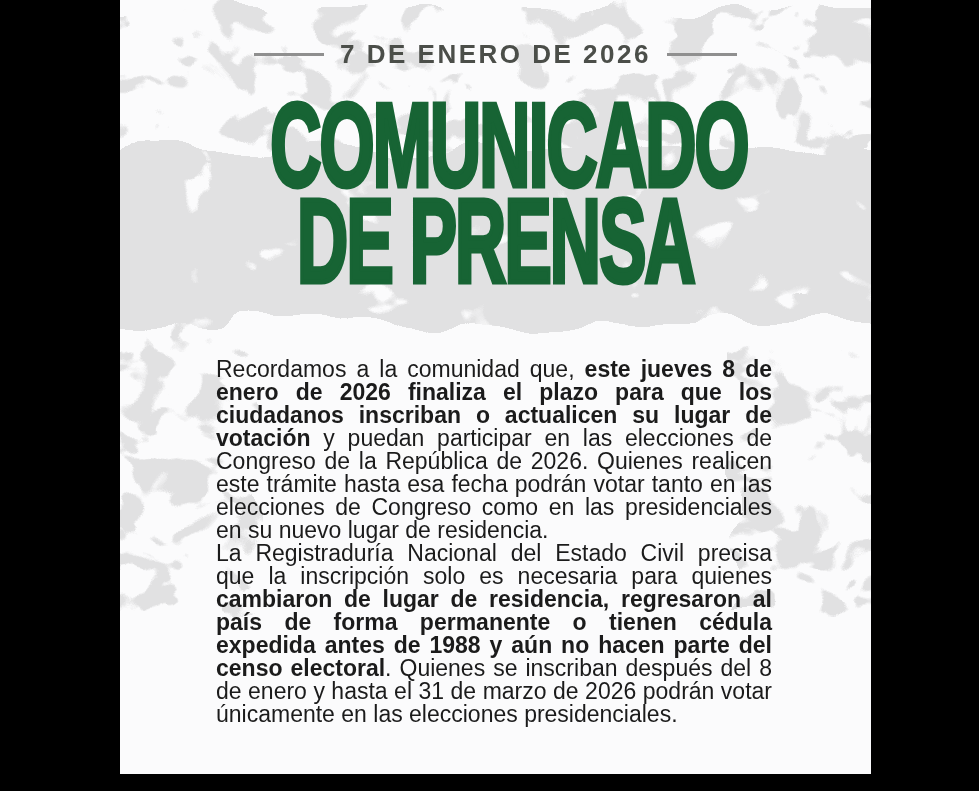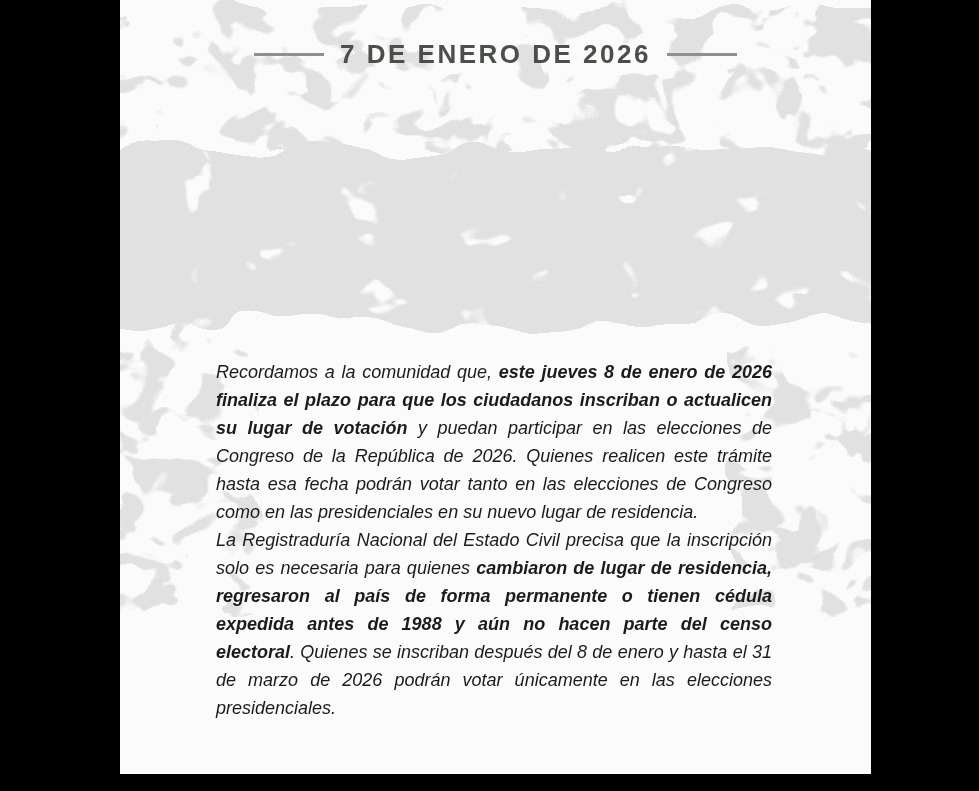--- a/index.html
+++ b/index.html
@@ -48,24 +48,23 @@
     color: var(--title-green, #176434);
     -webkit-text-stroke: 5px var(--title-green, #176434);
     white-space: nowrap;
     transform: scaleX(0.60);
     transform-origin: 50% 50%;
   }
 
   .body-text {
     position: absolute; left: 96px; top: 358px; width: 556px;
     z-index: 2;
-    font-size: 18px; line-height: 28px;
+    font-size: 23px; line-height: 23px;
     color: var(--body-text, #1b1b1b);
     text-align: justify;
-    font-style: italic;
   }
   .body-text p + p { }
   .body-text b { font-weight: bold; }
 </style>
 </head>
 <body>
 
 <div class="letterbox left"></div>
 <div class="letterbox right"></div>
 
@@ -95,19 +94,23 @@
       <rect x="615" y="295" width="165" height="320" filter="url(#fSparse)"></rect>
     </g>
   </svg>
 
   <div class="date-row">
     <span class="date-dash"></span>
     <span class="date-label">7 DE ENERO DE 2026</span>
     <span class="date-dash"></span>
   </div>
 
+  <h1 class="main-title">
+    <span class="title-line">COMUNICADO</span>
+    <span class="title-line">DE PRENSA</span>
+  </h1>
 
   <div class="body-text">
       <p><span>Recordamos a la comunidad que, </span><b>este jueves 8 de enero de 2026 finaliza el plazo para que los ciudadanos inscriban o actualicen su lugar de votación</b><span> y puedan participar en las elecciones de Congreso de la República de 2026. Quienes realicen este trámite hasta esa fecha podrán votar tanto en las elecciones de Congreso como en las presidenciales en su nuevo lugar de residencia.</span></p>
       <p><span>La Registraduría Nacional del Estado Civil precisa que la inscripción solo es necesaria para quienes </span><b>cambiaron de lugar de residencia, regresaron al país de forma permanente o tienen cédula expedida antes de 1988 y aún no hacen parte del censo electoral</b><span>. Quienes se inscriban después del 8 de enero y hasta el 31 de marzo de 2026 podrán votar únicamente en las elecciones presidenciales.</span></p>
     </div>
 
 </div>
 
 </body></html>

